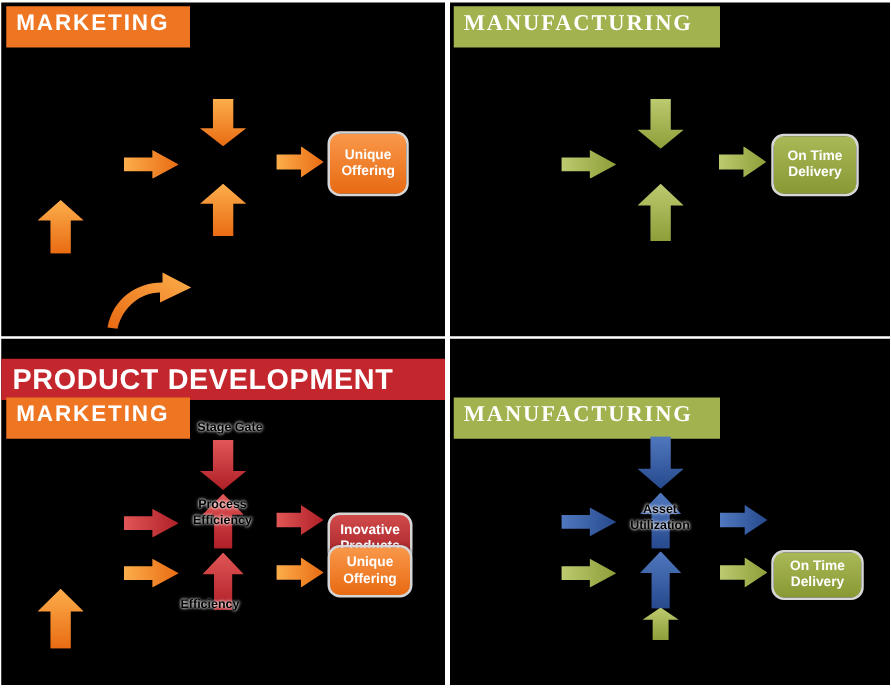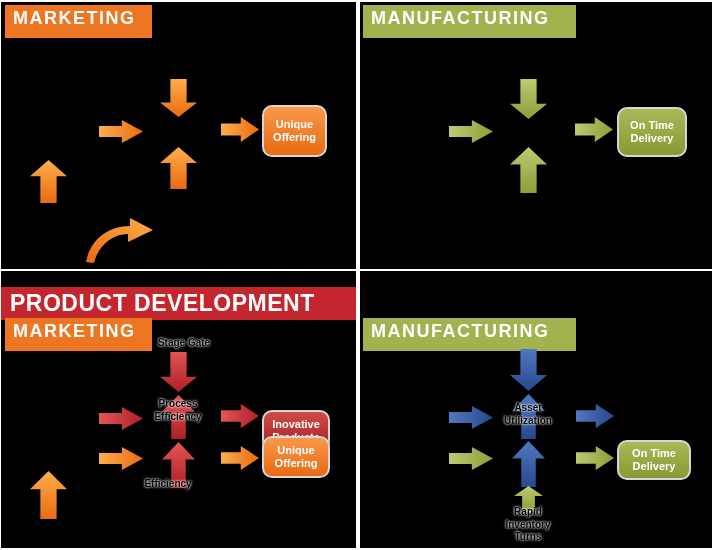--- a/index.html
+++ b/index.html
@@ -11,21 +11,21 @@
   
   .hdr-small{
     position:absolute;color:#fff;font-weight:bold;font-size:18px;letter-spacing:1.5px;
     line-height:27px;height:33px;padding-left:8px;box-sizing:border-box;white-space:nowrap;
   }
   .hdr-big{
     position:absolute;color:#fff;font-weight:bold;font-size:23px;letter-spacing:.5px;
     line-height:33px;height:33px;padding-left:9px;box-sizing:border-box;white-space:nowrap;
   }
   .bg-orange{background:#EE7623;}
-  .bg-green{background:#A2B24E;}
+  .bg-green{background:#A2B24E;font-family:Liberation Serif, serif;}
   .bg-red{background:#C4262E;}
   .bg-navy{background:#232C4E;}
   
   .arrow{position:absolute;}
   .a-up{clip-path:polygon(50% 0%,100% 38%,72% 38%,72% 100%,28% 100%,28% 38%,0% 38%);}
   .a-down{clip-path:polygon(50% 100%,100% 62%,72% 62%,72% 0%,28% 0%,28% 62%,0% 62%);}
   .a-right{clip-path:polygon(100% 50%,52% 0%,52% 26%,0% 26%,0% 74%,52% 74%,52% 100%);}
   .dir-v.fill-orange{background:linear-gradient(180deg,#FCAE4C,#E96B12);}
   .dir-h.fill-orange{background:linear-gradient(90deg,#FCAE4C,#E96B12);}
   .dir-v.fill-green{background:linear-gradient(180deg,#BDCA70,#8E9E38);}
@@ -139,16 +139,15 @@
     <div class="arrow a-right dir-h fill-blue" style="left:89px;top:135px;width:44px;height:23px;"></div>
     <div class="arrow a-right dir-h fill-green" style="left:89px;top:176px;width:44px;height:23px;"></div>
     <div class="arrow a-right dir-h fill-blue" style="left:216px;top:133px;width:38px;height:24px;"></div>
     <div class="arrow a-right dir-h fill-green" style="left:216px;top:175px;width:38px;height:24px;"></div>
 
     <div class="obox green" style="left:257px;top:169px;width:74px;height:40px;">
       <span>On Time Delivery</span>
     </div>
 
     <div class="arrow a-up dir-v fill-green" style="left:154px;top:215px;width:29px;height:26px;"></div>
-    <div class="flabel" style="left:133px;top:235px;width:70px;">Rapid Inventory Turns</div>
   </div>
 
 </div>
 
 </body></html>

